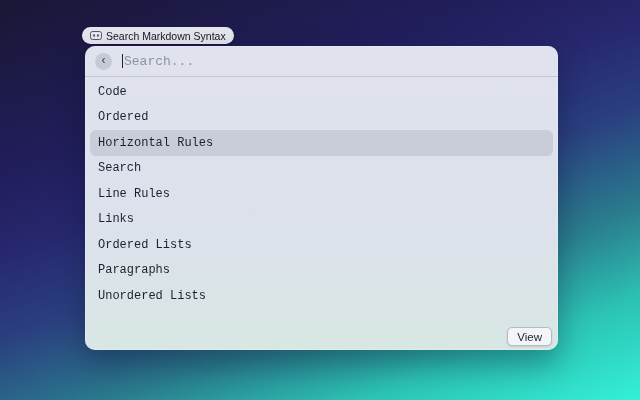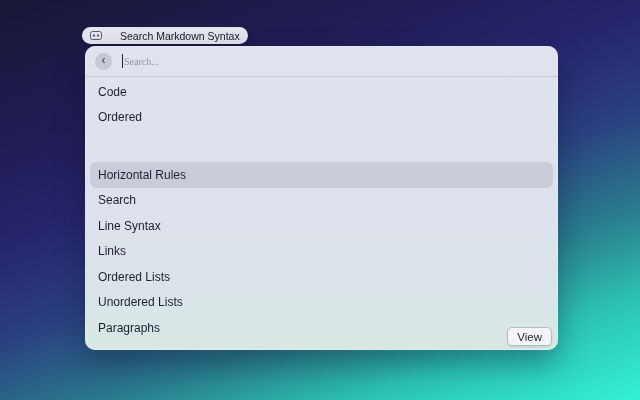--- a/index.html
+++ b/index.html
@@ -5,21 +5,21 @@
   html,body{margin:0;padding:0;}
   .stage{
     position:relative;width:640px;height:400px;overflow:hidden;
     font-family:"Liberation Sans",sans-serif;
     background:linear-gradient(160deg,
       #191735 0%, #211e5c 28%, #27276e 40%,
       #2a4080 54%, #2a7e8e 70%, #2cc3b4 84%, #34f0d7 100%);
   }
   .badge{
     position:absolute;left:82px;top:27px;height:17px;
-    display:flex;align-items:center;gap:18px;padding:0 8px;
+    display:flex;align-items:center;gap:4px;padding:0 8px;
     background:#e4e5ed;border-radius:9px;
     font-size:10.5px;font-weight:500;color:#15182a;
     box-shadow:0 1px 3px rgba(10,15,40,.3);
   }
   .badge-icon{display:flex;align-items:center;}
   .panel{
     position:absolute;left:85px;top:46px;width:473px;height:304px;
     border-radius:10px;
     background:linear-gradient(180deg,#e0e3ee 0%,#dde1ec 55%,#d8e7e4 100%);
     box-shadow:0 14px 30px rgba(8,12,40,.35), inset 0 0 0 0.5px rgba(255,255,255,.45);
@@ -27,31 +27,31 @@
   .search-row{height:30px;display:flex;align-items:center;padding:0 10px;}
   .back-btn{
     width:17px;height:17px;border-radius:50%;border:none;cursor:pointer;
     background:#c6cad6;display:flex;align-items:center;justify-content:center;
     margin-right:10px;padding:0;
   }
   .back-btn span{font-size:12px;line-height:1;color:#3a3f4e;transform:translateY(-1px);}
   .caret{width:1px;height:14px;background:#1d2130;margin-right:1px;}
   .search-input{
     flex:1;border:none;outline:none;background:transparent;
-    font-family:Liberation Serif, serif;font-size:10px;color:#1d2130;padding:0;
+    font-family:Liberation Mono, monospace;font-size:13px;color:#1d2130;padding:0;
   }
   .search-input::placeholder{color:#8e92a2;}
   .separator{height:1px;background:#c5c8d4;}
-  .list{padding:2px 5px 0 5px;}
+  .list{padding:2px 5px 0 5px;font-family:Liberation Mono, monospace;}
   .list-row{
     height:25.5px;display:flex;align-items:center;
     padding-left:8px;border-radius:6px;
     font-size:12px;color:#1c2030;cursor:default;
   }
-  .list-row.selected{background:#c9cdda;margin-top:32px;}
+  .list-row.selected{background:#c9cdda;}
   .view-btn{
     position:absolute;right:6px;bottom:4px;height:19px;padding:0 9px;
     font-family:"Liberation Sans",sans-serif;font-size:11.5px;font-weight:500;
     color:#1e222e;background:#f3f5f9;border:1px solid #b6bac6;border-radius:5px;
     cursor:pointer;box-shadow:0 1px 2px rgba(10,15,40,.12);text-align:center;
   }
 </style>
 </head>
 <body>
 
@@ -78,23 +78,23 @@
       <input class="search-input" type="text" placeholder="Search..." style="">
     </div>
 
     <div class="separator"></div>
 
     <div class="list">
         <div class="list-row">Code</div>
         <div class="list-row">Ordered</div>
         <div class="list-row selected">Horizontal Rules</div>
         <div class="list-row">Search</div>
-        <div class="list-row">Line Syntax</div>
+        <div class="list-row">Line Rules</div>
         <div class="list-row">Links</div>
         <div class="list-row">Ordered Lists</div>
+        <div class="list-row">Paragraphs</div>
         <div class="list-row">Unordered Lists</div>
-        <div class="list-row">Paragraphs</div>
       </div>
 
     <button class="view-btn">View</button>
   </div>
 
 </div>
 
 </body></html>

